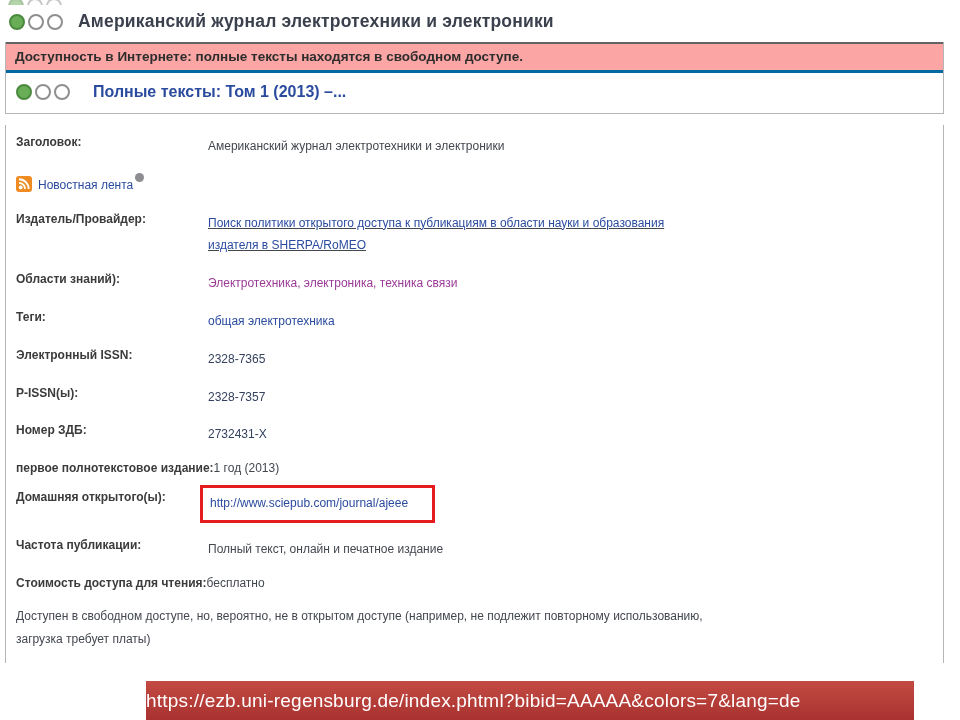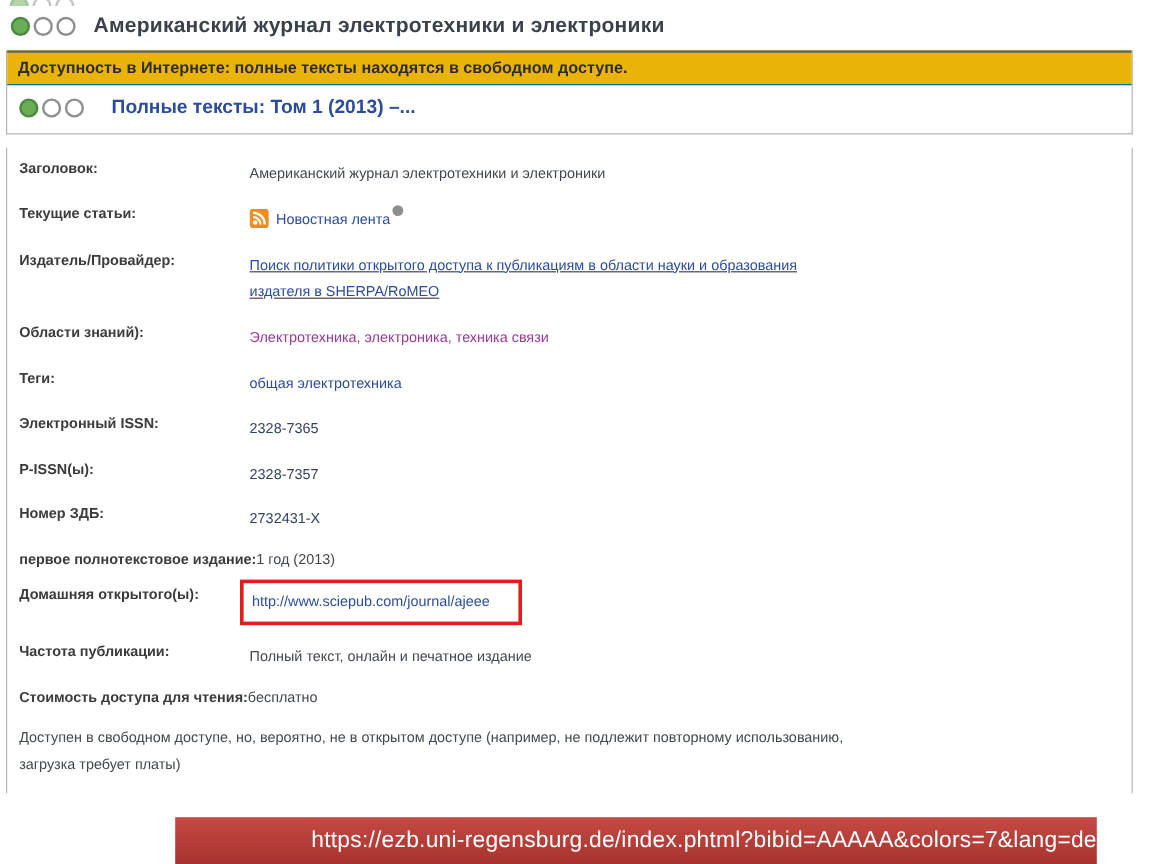--- a/index.html
+++ b/index.html
@@ -13,21 +13,21 @@
   .dot.green{background:#69ad57;border-color:#4b8a3e;}
   .top-crop{position:absolute;top:0;left:8px;width:80px;height:5px;overflow:hidden;opacity:.5;}
   .top-crop .dot{margin-top:-13px;}
 
   
   .title-row{display:flex;align-items:center;gap:12px;padding:11px 0 0 9px;}
   .title-row h1{margin:0;font-size:17.5px;font-weight:bold;color:#3a414d;letter-spacing:.2px;}
 
   
   .panel{margin:10px 16px 0 5px;border:1px solid #b5b5b5;border-top:none;background:#fff;}
-  .panel-header{border-top:2px solid #646464;background:#eab308;border-bottom:1px solid #0369a1;
+  .panel-header{border-top:2px solid #646464;background:#fca5a5;border-bottom:3px solid #0369a1;
     padding:5px 9px 6px;font-weight:bold;font-size:13.5px;color:#2d2d2d;}
   .avail-body{display:flex;align-items:center;gap:20px;padding:10px 10px 12px;}
   .fulltext-link{font-size:16px;font-weight:bold;color:#2a4b9e;text-decoration:none;cursor:pointer;}
 
   .table-panel{margin-top:11px;border-bottom:none;}
   .tbody{padding:2px 0 6px;}
   .trow{display:flex;align-items:flex-start;padding:8px 0 7px 10px;font-size:12px;color:#43474f;}
   .tlabel{width:192px;flex:none;font-weight:bold;color:#3b3b3b;}
   .tvalue{line-height:1.9;margin-top:-3px;padding-top:3px;}
   .trow.inline .tlabel{width:auto;}
@@ -39,21 +39,21 @@
   .navy{color:#34425f;}
 
   .rss{display:inline-block;width:16px;height:16px;vertical-align:-3px;margin-right:6px;}
   .info-dot{display:inline-block;width:9px;height:9px;border-radius:50%;background:#8e8e92;
     vertical-align:7px;margin-left:2px;}
 
   .redbox{display:inline-block;border:3px solid #e51c1c;padding:4px 24px 5px 7px;margin:-5px 0 0 -8px;}
 
   
   .footer-bar{position:absolute;left:146px;top:681px;width:768px;height:39px;
-    background:linear-gradient(#c44b43,#a83230);display:flex;align-items:center;justify-content:flex-end;}
+    background:linear-gradient(#c44b43,#a83230);display:flex;align-items:center;justify-content:flex-start;}
   .footer-bar span{color:#fff;font-size:19px;letter-spacing:.2px;}
 </style>
 </head>
 <body>
 
 <div class="page">
 
   <div class="top-crop">
     <span class="dot green"></span><span class="dot"></span><span class="dot"></span>
   </div>
@@ -81,21 +81,20 @@
 
   <div class="panel table-panel">
     <div class="tbody">
 
       <div class="trow">
         <div class="tlabel">Заголовок:</div>
         <div class="tvalue">Американский журнал электротехники и электроники</div>
       </div>
 
       <div class="trow">
-        <div class="tlabel">Текущие статьи:</div>
         <div class="tvalue">
           <span class="rss"><svg viewBox="0 0 16 16" width="16" height="16">
                 <rect width="16" height="16" rx="3" fill="#ee8b23"></rect>
                 <circle cx="4.7" cy="11.4" r="1.9" fill="#fff"></circle>
                 <path d="M3 6.9 A6.1 6.1 0 0 1 9.1 13" stroke="#fff" stroke-width="1.9" fill="none"></path>
                 <path d="M3 3.3 A9.7 9.7 0 0 1 12.7 13" stroke="#fff" stroke-width="1.9" fill="none"></path>
               </svg></span><a class="link">Новостная лента</a><span class="info-dot"></span>
         </div>
       </div>
 

